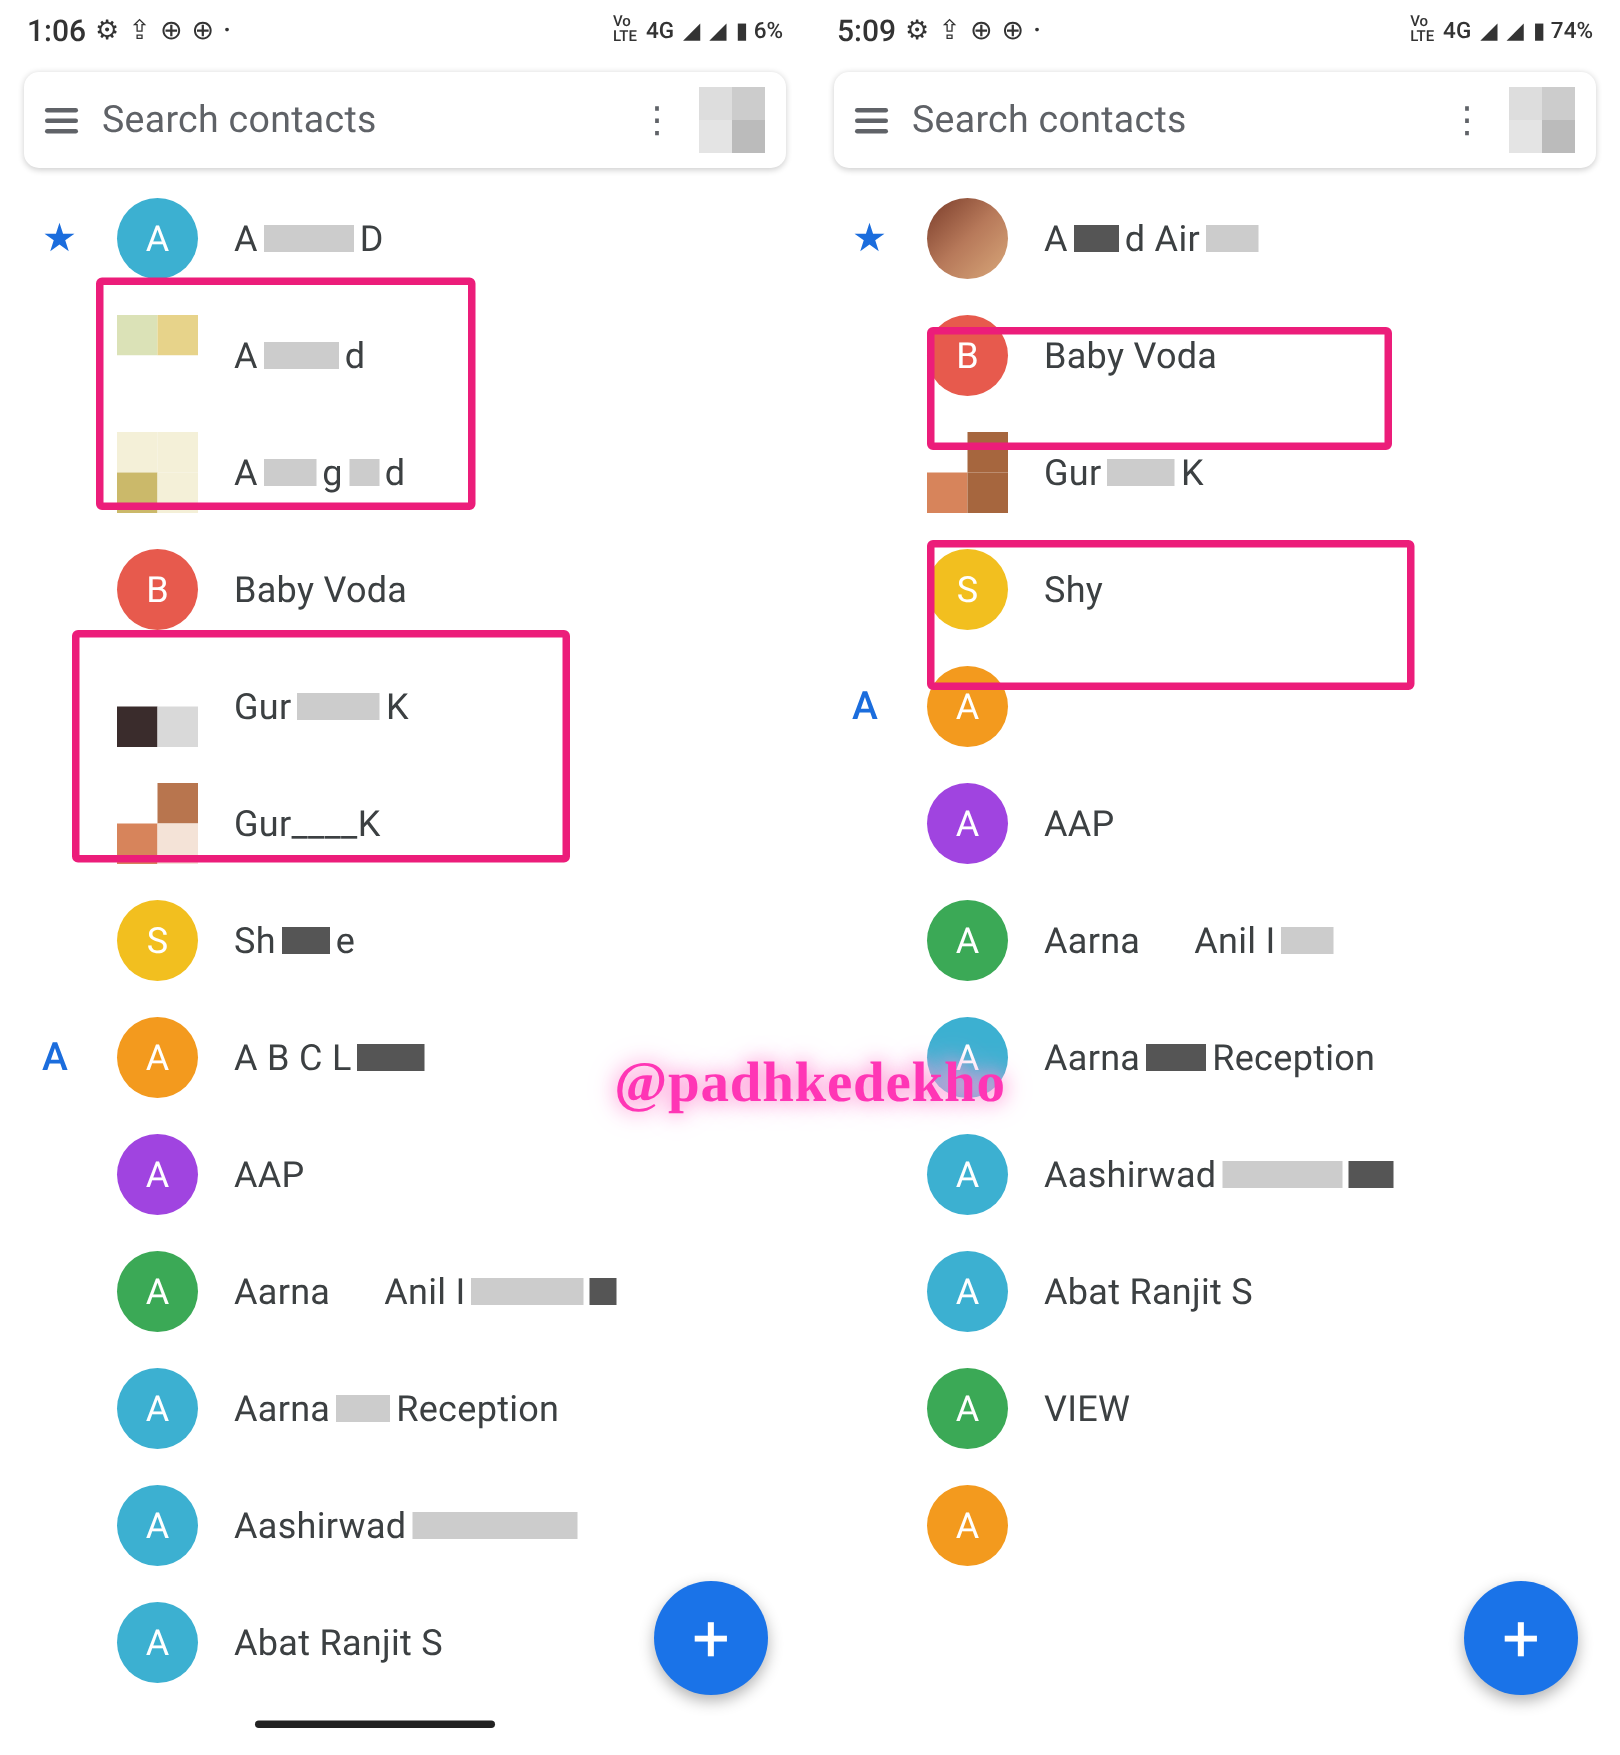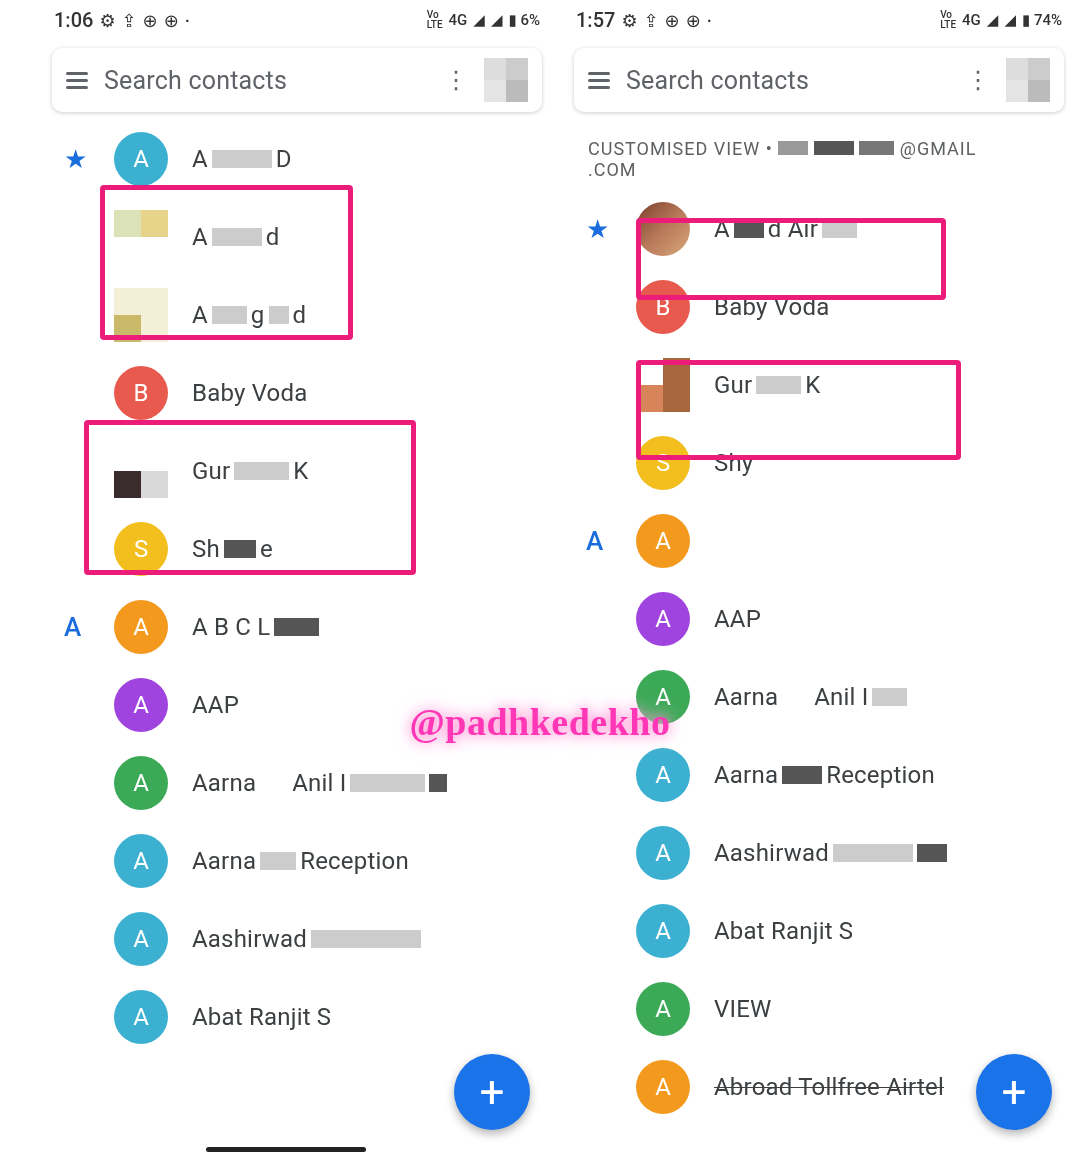--- a/index.html
+++ b/index.html
@@ -1,17 +1,17 @@
 <!DOCTYPE html>
 <html><head>
 <meta charset="utf-8">
 <style>
   * { box-sizing: border-box; margin: 0; padding: 0; }
   body { font-family: 'Roboto', 'Segoe UI', Arial, sans-serif; background: #fff; width: 1080px; height: 1170px; overflow: hidden; position: relative; }
-  .screens { display: flex; padding-left: 36px; }
+  .screens { display: flex; }
   .screen { width: 540px; height: 1170px; position: relative; background: #fff; padding: 0 8px; }
   .status-bar { display: flex; justify-content: space-between; align-items: center; height: 40px; padding: 0 10px; font-size: 20px; font-weight: 500; color: #333; }
   .status-left, .status-right { display: flex; align-items: center; gap: 6px; }
   .status-right { font-size: 15px; }
   .status-bar .icon { font-size: 18px; }
   .search-card { margin: 8px; height: 64px; border-radius: 10px; box-shadow: 0 1px 4px rgba(0,0,0,.2); display: flex; align-items: center; padding: 0 14px; gap: 16px; background: #fff; }
   .hamburger { display: flex; flex-direction: column; gap: 4px; }
   .hamburger span { width: 22px; height: 3px; background: #606368; border-radius: 2px; }
   .search-text { flex: 1; color: #5f6267; font-size: 25px; letter-spacing: .2px; }
   .kebab { font-size: 24px; color: #606368; }
@@ -126,20 +126,31 @@
             <div style="background:#3a2c2c"></div>
             <div style="background:#d9d9d9"></div>
           </div>
           <div class="contact-name ">
             <span>Gur</span>
             <span class="pix" style="width:55px;background:#ccc"></span>
             <span>K</span>
           </div>
         </div>
         <div class="row">
+          <div class="sq-av">
+            <div style="background:#fff"></div>
+            <div style="background:#b8754e"></div>
+            <div style="background:#d7845b"></div>
+            <div style="background:#f4e3d7"></div>
+          </div>
+          <div class="contact-name ">
+            <span>Gur____K</span>
+          </div>
+        </div>
+        <div class="row">
           <div class="contact-avatar" style="background:#f2bf1f">S</div>
           <div class="contact-name ">
             <span>Sh</span>
             <span class="pix" style="width:32px;background:#555"></span>
             <span>e</span>
           </div>
         </div>
         <div class="row">
           <span class="section-letter">A</span>
           <div class="contact-avatar" style="background:#f39a1e">A</div>
@@ -187,21 +198,21 @@
         </div>
       </div>
       <div class="highlight" style="top:185px;left:64px;width:253px;height:155px"></div>
       <div class="highlight" style="top:420px;left:48px;width:332px;height:155px"></div>
       <div class="fab">+</div>
       <div class="scroll-hint"></div>
     </div>
   <div class="screen" id="screen-right">
       <div class="status-bar">
     <div class="status-left">
-      <span>1:57</span>
+      <span>5:09</span>
       <span class="icon">⚙</span>
       <span class="icon">⇪</span>
       <span class="icon">⊕</span>
       <span class="icon">⊕</span>
       <span class="icon">·</span>
     </div>
     <div class="status-right">
       <span style="font-size:10px;line-height:1">Vo<br>LTE</span>
       <span>4G</span>
       <span>◢</span>
@@ -217,27 +228,20 @@
         </div>
     <div class="search-text">Search contacts</div>
     <div class="kebab">⋮</div>
     <div class="avatar-box">
           <div></div>
           <div></div>
           <div></div>
           <div></div>
         </div>
   </div>
-      <div class="section-text">
-      <span>CUSTOMISED VIEW •</span>
-      <span class="pix" style="width:30px;background:#999;height:14px"></span>
-      <span class="pix" style="width:40px;background:#555;height:14px"></span>
-      <span class="pix" style="width:35px;background:#777;height:14px"></span>
-      <span>@GMAIL</span><br><span>.COM</span>
-    </div>
       <div class="list">
         <div class="row">
           <span class="section-letter star">★</span>
           <div class="contact-avatar" style="background:linear-gradient(135deg,#7a3c2a,#b7795a,#d9a87a)"></div>
           <div class="contact-name ">
             <span>A</span>
             <span class="pix" style="width:30px;background:#555"></span>
             <span>d Air</span>
             <span class="pix" style="width:35px;background:#ccc"></span>
           </div>
@@ -309,23 +313,20 @@
           </div>
         </div>
         <div class="row">
           <div class="contact-avatar" style="background:#3ba956">A</div>
           <div class="contact-name ">
             <span>VIEW</span>
           </div>
         </div>
         <div class="row">
           <div class="contact-avatar" style="background:#f39a1e">A</div>
-          <div class="contact-name cns-strike">
-            <span>Abroad Tollfree Airtel</span>
-          </div>
         </div>
       </div>
       <div class="highlight" style="top:218px;left:78px;width:310px;height:82px"></div>
       <div class="highlight" style="top:360px;left:78px;width:325px;height:100px"></div>
       <div class="fab">+</div>
     </div>
 </div>
 
 <div class="watermark">@padhkedekho</div>
 

